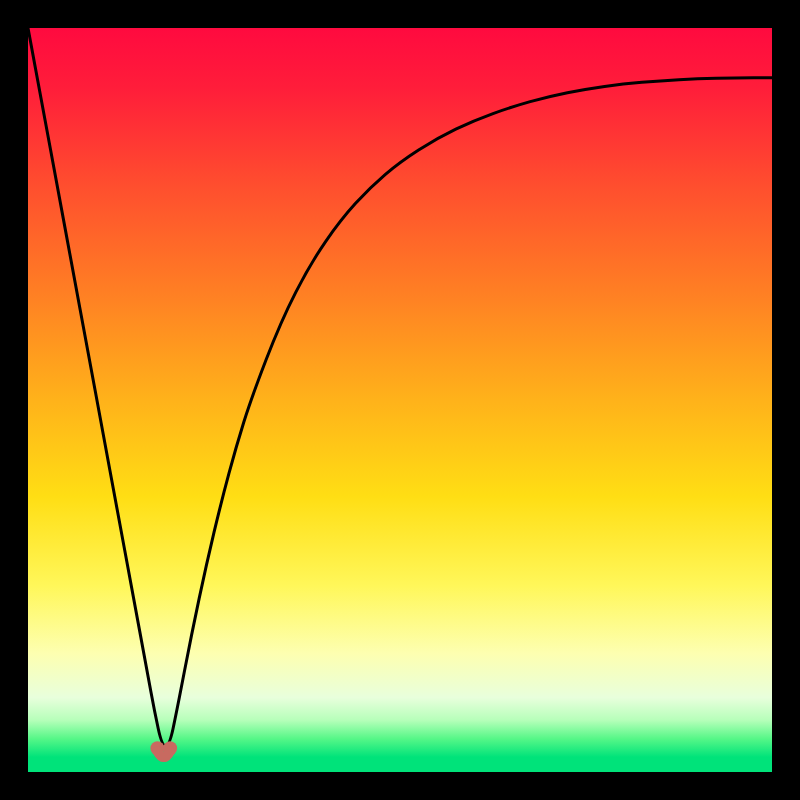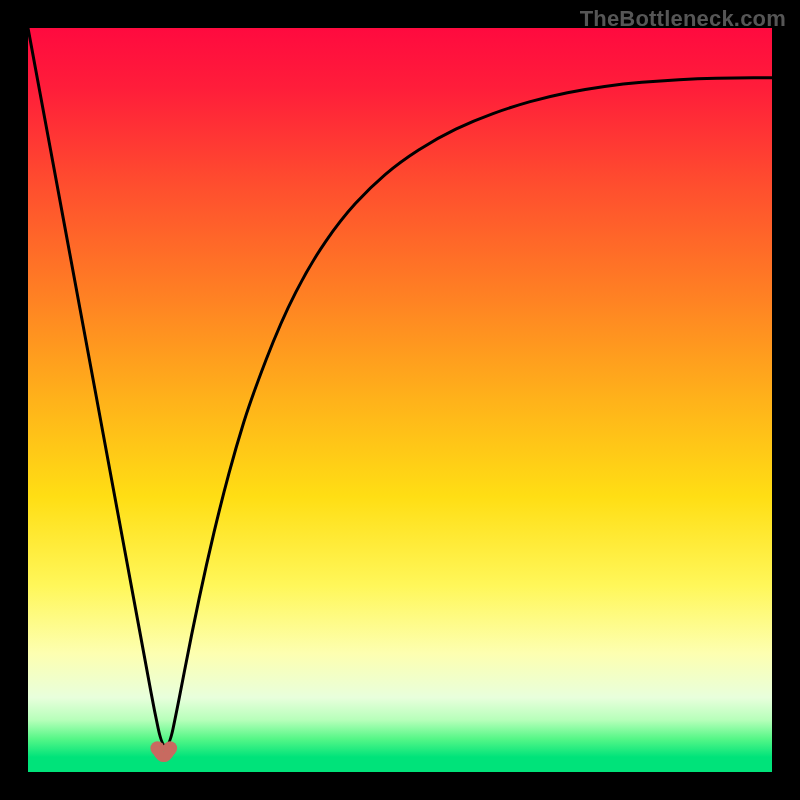--- a/index.html
+++ b/index.html
@@ -64,14 +64,13 @@
     </svg>
     <svg class="curve" viewBox="0 0 744 744" preserveAspectRatio="none">
       <path id="main-curve" fill="none" stroke-width="3" stroke-linecap="round" stroke-linejoin="round" d="M 0 0 Q 0 0 7.44 40.17599999999999 Q 14.88 80.35199999999998 22.32 120.52799999999996 Q 29.76 160.70399999999995 37.2 200.88 Q 44.64 241.05600000000004 52.08 281.232 Q 59.52 321.408 66.96000000000001 361.584 Q 74.4 401.76 81.84 441.936 Q 89.28 482.11199999999997 96.72 522.288 Q 104.16000000000001 562.4639999999999 111.60000000000001 602.64 Q 119.04 642.816 122.76 662.904 Q 126.48 682.992 130.2 700.476 Q 133.92 717.96 137.64 717.96 Q 141.36 717.96 145.08 700.476 Q 148.8 682.992 156.24 644.304 Q 163.68 605.616 171.12 570.6479999999999 Q 178.56 535.68 186 504.432 Q 193.44 473.184 200.88 445.65600000000006 Q 208.32000000000002 418.12800000000004 215.76 394.32000000000005 Q 223.2 370.512 238.07999999999998 331.824 Q 252.96 293.136 267.84000000000003 264.12 Q 282.72 235.10399999999998 297.6 213.528 Q 312.47999999999996 191.952 327.36 175.584 Q 342.24 159.216 357.12 146.56800000000004 Q 372 133.92000000000007 390.6 122.01600000000002 Q 409.20000000000005 110.11199999999997 427.8 101.18400000000003 Q 446.4 92.25600000000009 465 85.56000000000006 Q 483.6 78.86400000000003 502.2 73.65600000000006 Q 520.8 68.44800000000009 539.4 64.72800000000007 Q 558 61.00800000000004 576.6 58.403999999999996 Q 595.2 55.799999999999955 613.8 54.311999999999955 Q 632.4 52.823999999999955 651 51.70799999999997 Q 669.6 50.591999999999985 688.2 50.22000000000003 Q 706.8 49.84800000000007 725.4 49.84800000000007 L 744 49.84800000000007" stroke="#000000"></path>
       <g id="markers">
           <circle cx="129.456" cy="720.192" r="7" fill="#c86a60"></circle>
           <circle cx="142.104" cy="720.192" r="7" fill="#c86a60"></circle>
           <path d="M 129.456 723.12 Q 135.78 735.12 142.104 723.12" stroke="#c86a60" stroke-width="10" fill="none" stroke-linecap="round"></path>
         </g>
     </svg>
   </div>
-  <div class="watermark">TheBottleneck.com</div>
 </div>
 
 </body></html>

